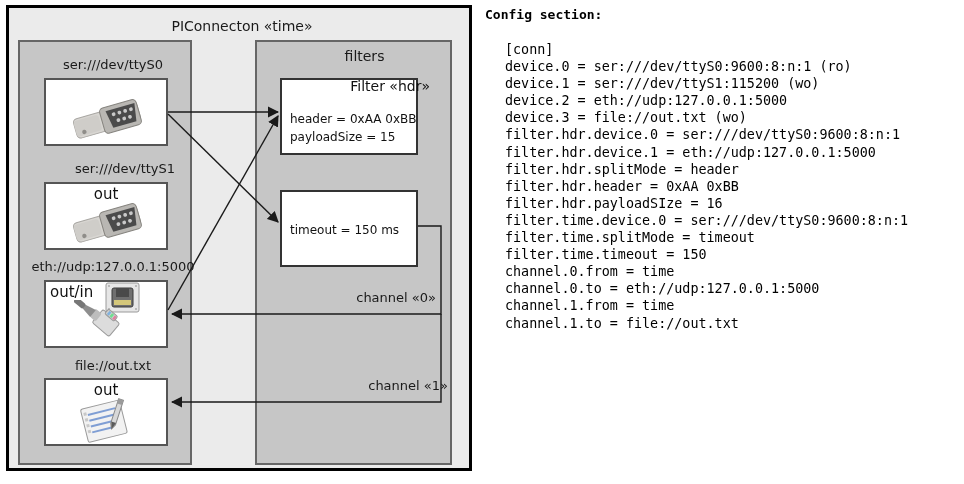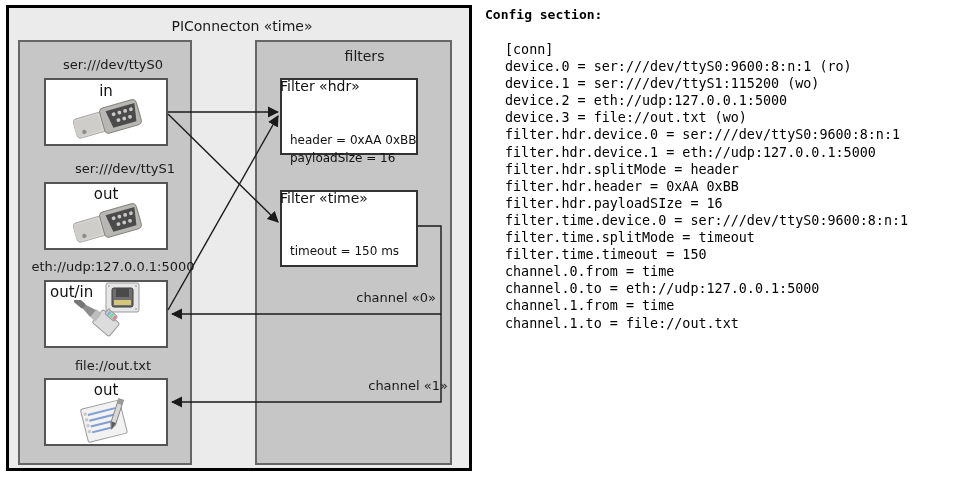--- a/index.html
+++ b/index.html
@@ -99,31 +99,31 @@
   .filter-box {
     position: absolute;
     background: #ffffff;
     border: 2px solid #333333;
     box-sizing: border-box;
   }
   .filter-title {
     position: absolute;
     top: 6px; left: 0;
     width: 100%;
-    text-align: left;
+    text-align: right;
     font-size: 14px;
     color: #111111;
+    padding-left: 12px;
   }
   .filter-prop {
     position: absolute;
     left: 10px;
     font-size: 12px;
     color: #111111;
     white-space: nowrap;
-    margin-top: 21px;
   }
 
   .channel-label {
     position: absolute;
     font-size: 13px;
     color: #1a1a1a;
     white-space: nowrap;
     text-align: right;
   }
 
@@ -166,21 +166,20 @@
 <div id="diagram">
 
   <div class="outer-box">
     <div class="outer-title">PIConnecton «time»</div>
   </div>
 
   <div class="group-box" id="devices-group"></div>
 
   <div class="device-label" style="left:18px; top:57px; width:174px;">ser:///dev/ttyS0</div>
   <div class="device-box" style="left:44px; top:78px; width:124px; height:68px;"></div>
-  <div class="device-name" style="left:44px; top:82px; width:124px; text-align:center;">in</div>
   <div class="dev-icon" style="left:62px; top:98px;">
     <svg width="92" height="44" viewBox="0 0 92 44">
       <g transform="rotate(-16 46 22)">
         <rect x="12" y="12" width="66" height="20" rx="4" fill="#d8d6d2" stroke="#a9a7a3" stroke-width="1"></rect>
         <rect x="40" y="9" width="38" height="26" rx="4" fill="#b9b7b3" stroke="#86847f" stroke-width="1"></rect>
         <path d="M46 13 L76 13 L73 31 L49 31 Z" fill="#4b4b4b"></path>
         <g fill="#c9c9c9">
           <circle cx="53" cy="18" r="1.9"></circle>
             <circle cx="59" cy="18" r="1.9"></circle>
           <circle cx="65" cy="18" r="1.9"></circle>
@@ -277,24 +276,23 @@
     </svg>
   </div>
 
   <div class="group-box" id="filters-group">
     <div class="group-title">filters</div>
   </div>
 
   <div class="filter-box" style="left:280px; top:78px; width:138px; height:77px;"></div>
   <div class="filter-title" style="left:280px; top:78px; width:138px;">Filter «hdr»</div>
   <div class="filter-prop" style="left:290px; top:112px;">header = 0xAA 0xBB</div>
-  <div class="filter-prop" style="left:290px; top:130px;">payloadSize = 16</div>
+  <div class="filter-prop" style="left:290px; top:130px;">payloadSize = 15</div>
 
   <div class="filter-box" style="left:280px; top:190px; width:138px; height:77px;"></div>
-  <div class="filter-title" style="left:280px; top:190px; width:138px;">Filter «time»</div>
   <div class="filter-prop" style="left:290px; top:223px;">timeout = 150 ms</div>
 
   <div class="channel-label" style="left:260px; top:290px; width:176px;">channel «0»</div>
   <div class="channel-label" style="left:272px; top:378px; width:176px;">channel «1»</div>
 
   <svg id="edges">
     <defs>
       <marker id="arrow" viewBox="0 0 10 10" refX="9" refY="5" markerWidth="8" markerHeight="8" orient="auto-start-reverse">
         <path d="M 0 0 L 10 5 L 0 10 z" fill="#1a1a1a"></path>
       </marker>

